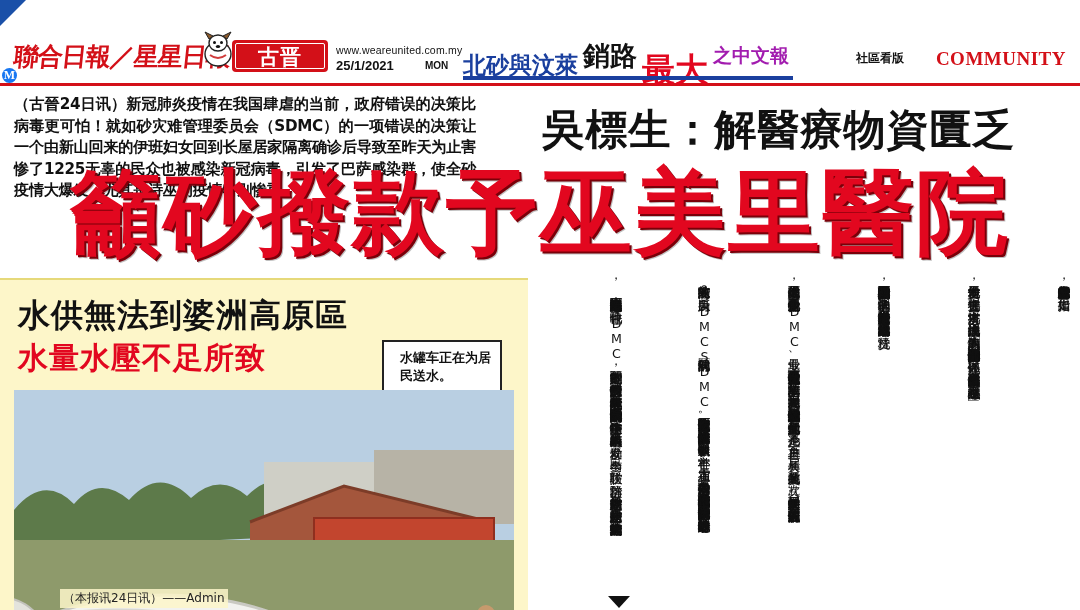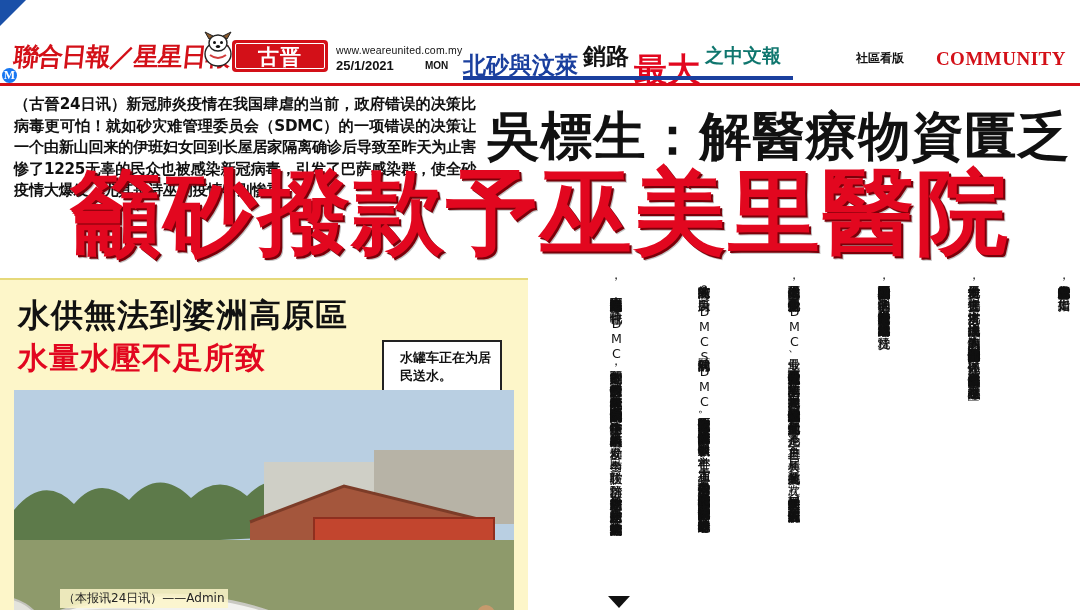--- a/index.html
+++ b/index.html
@@ -122,36 +122,36 @@
   .mh-banner .b-blue {
     font-family: "DejaVu Serif", serif;
     font-weight: bold;
     font-size: 23px;
     color: #1a3f9e;
     margin-top: 18px;
   }
   .mh-banner .b-dark {
     font-family: "DejaVu Serif", serif;
     font-weight: bold;
-    font-size: 23px;
+    font-size: 27px;
     color: #111;
   }
   .mh-banner .b-red {
     font-family: "DejaVu Serif", serif;
     font-weight: bold;
     font-size: 33px;
     color: #e2071f;
     line-height: 0.9;
     margin-top: 28px;
   }
   .mh-banner .b-small {
     font-family: "DejaVu Serif", serif;
     font-weight: bold;
     font-size: 19px;
-    color: #0f766e;
+    color: #a21caf;
   }
   .mh-rule {
     position: absolute;
     left: 463px;
     top: 76px;
     width: 330px;
     height: 4px;
     background: #1a3f9e;
   }
   .mh-community-cn {
@@ -199,21 +199,21 @@
     font-weight: bold;
   }
   .subhead {
     position: absolute;
     left: 486px;
     top: 16px;
     width: 586px;
     text-align: center;
     font-family: "DejaVu Serif", serif;
     font-weight: bold;
-    font-size: 52px;
+    font-size: 42px;
     letter-spacing: 1px;
     color: #111;
     white-space: nowrap;
   }
 
   
   .headline {
     position: absolute;
     left: 0;
     top: 166px;

